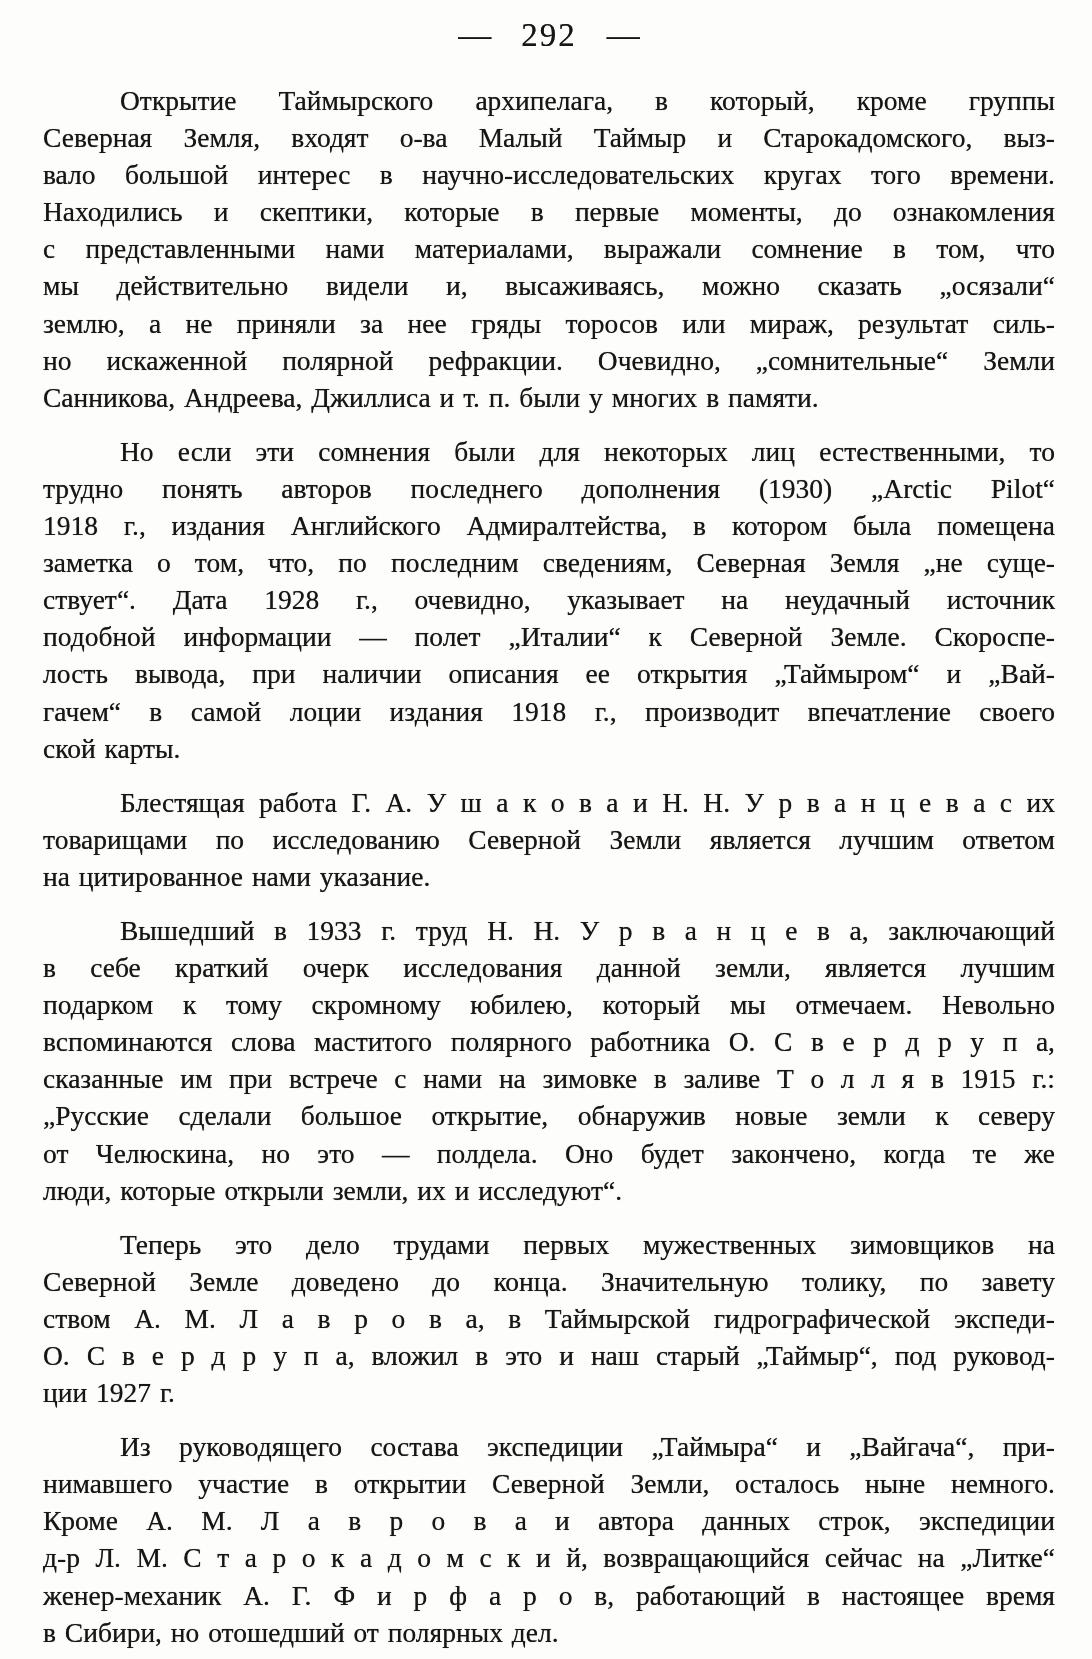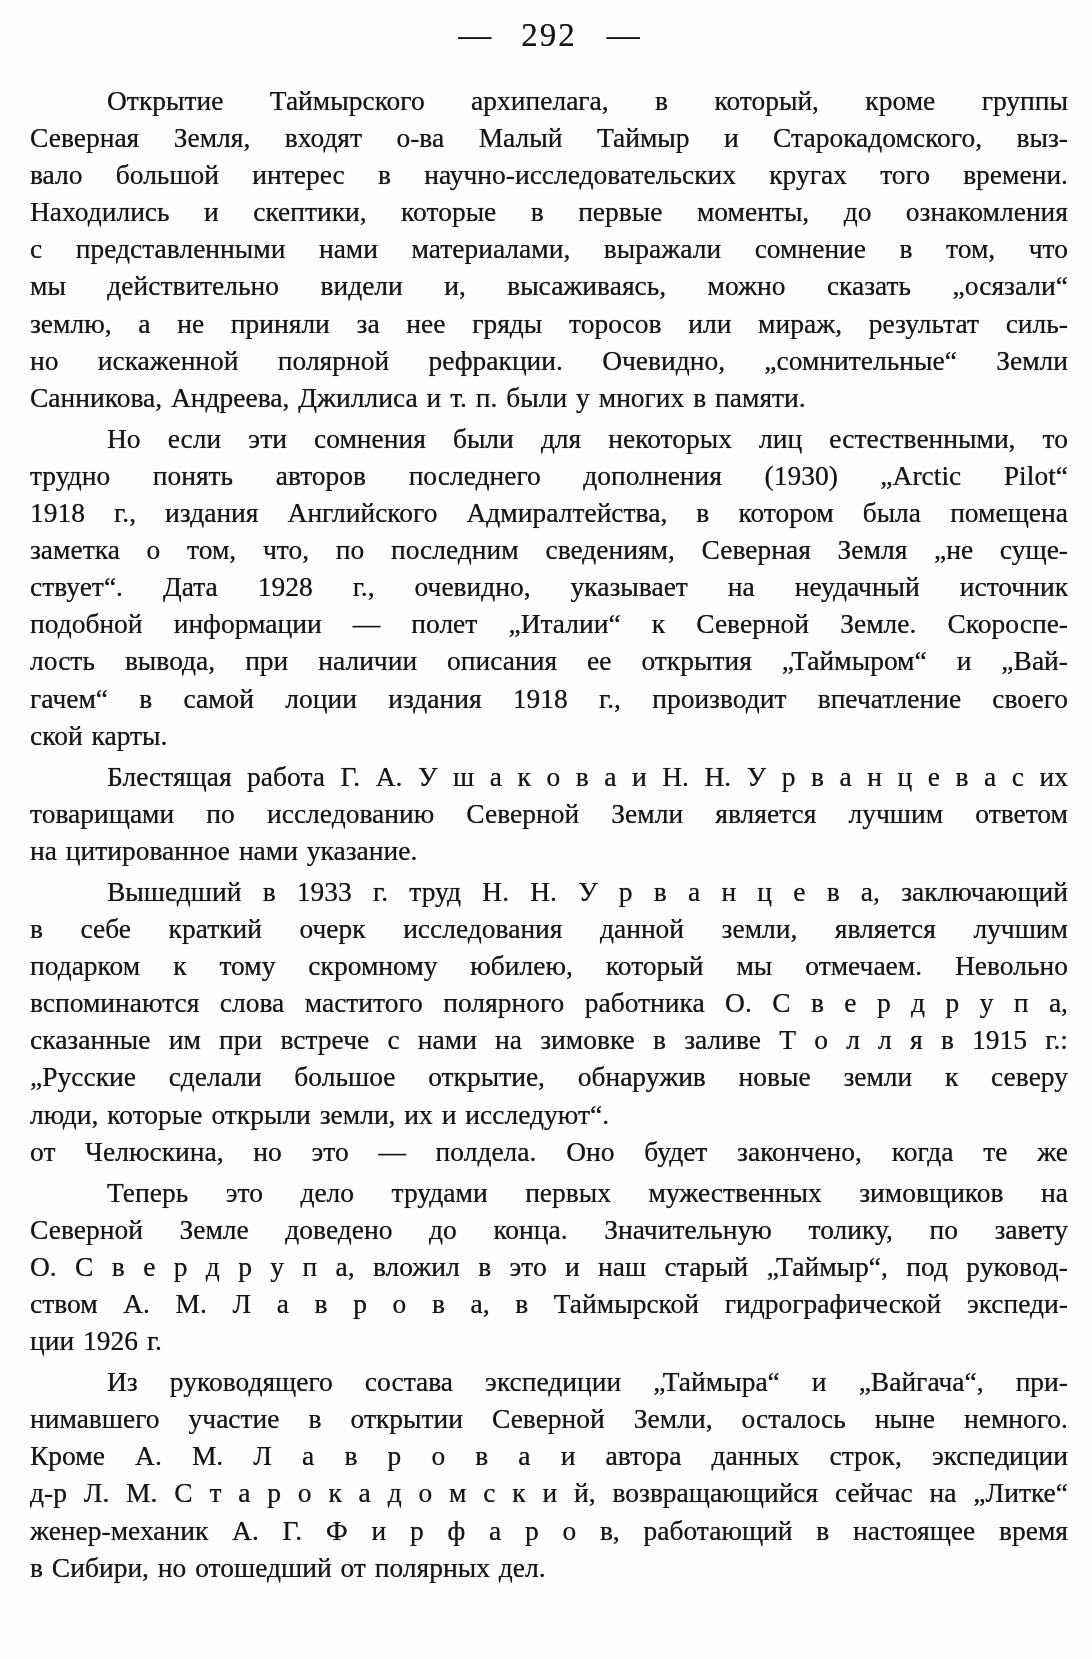--- a/index.html
+++ b/index.html
@@ -34,21 +34,21 @@
     margin: 0 30px;
     letter-spacing: 2px;
   }
   .body-text {
     font-size: 27.5px;
     line-height: 37.1px;
     word-spacing: 2px;
     text-shadow: 0 0 0.7px rgba(0,0,0,0.7);
   }
   .paragraph {
-    margin: 4px;
+    margin: 17px;
   }
   .line {
     text-align: justify;
     text-align-last: justify;
     height: 37.1px;
     white-space: normal;
   }
   .line.first {
     text-indent: 77px;
   }
@@ -91,29 +91,29 @@
         <div class="line">товарищами по исследованию Северной Земли является лучшим ответом</div>
         <div class="line last">на цитированное нами указание.</div>
       </div>
       <div class="paragraph">
         <div class="line first">Вышедший в 1933 г. труд Н. Н. У р в а н ц е в а, заключающий</div>
         <div class="line">в себе краткий очерк исследования данной земли, является лучшим</div>
         <div class="line">подарком к тому скромному юбилею, который мы отмечаем. Невольно</div>
         <div class="line">вспоминаются слова маститого полярного работника О. С в е р д р у п а,</div>
         <div class="line">сказанные им при встрече с нами на зимовке в заливе Т о л л я в 1915 г.:</div>
         <div class="line">„Русские сделали большое открытие, обнаружив новые земли к северу</div>
+        <div class="line">от Челюскина, но это — полдела. Оно будет закончено, когда те же</div>
         <div class="line last">люди, которые открыли земли, их и исследуют“.</div>
-        <div class="line">от Челюскина, но это — полдела. Оно будет закончено, когда те же</div>
       </div>
       <div class="paragraph">
         <div class="line first">Теперь это дело трудами первых мужественных зимовщиков на</div>
         <div class="line">Северной Земле доведено до конца. Значительную толику, по завету</div>
+        <div class="line">ством А. М. Л а в р о в а, в Таймырской гидрографической экспеди-</div>
         <div class="line">О. С в е р д р у п а, вложил в это и наш старый „Таймыр“, под руковод-</div>
-        <div class="line">ством А. М. Л а в р о в а, в Таймырской гидрографической экспеди-</div>
-        <div class="line last">ции 1926 г.</div>
+        <div class="line last">ции 1927 г.</div>
       </div>
       <div class="paragraph">
         <div class="line first">Из руководящего состава экспедиции „Таймыра“ и „Вайгача“, при-</div>
         <div class="line">нимавшего участие в открытии Северной Земли, осталось ныне немного.</div>
         <div class="line">Кроме А. М. Л а в р о в а и автора данных строк, экспедиции</div>
         <div class="line">д-р Л. М. С т а р о к а д о м с к и й, возвращающийся сейчас на „Литке“</div>
         <div class="line">женер-механик А. Г. Ф и р ф а р о в, работающий в настоящее время</div>
         <div class="line last">в Сибири, но отошедший от полярных дел.</div>
       </div>
     </main>

